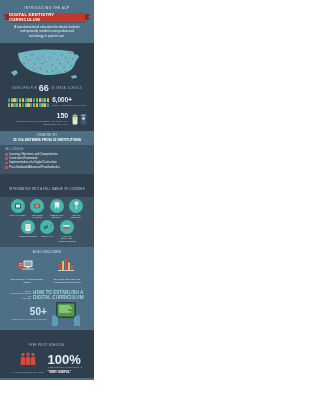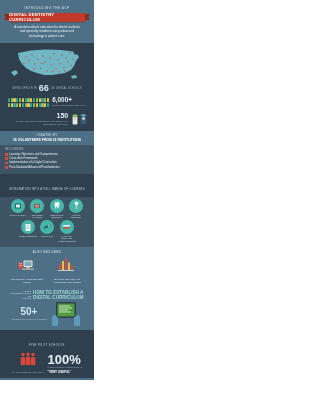--- a/index.html
+++ b/index.html
@@ -74,21 +74,21 @@
   .also .pair{display:flex;justify-content:center;gap:6px;margin-top:2.5px;}
   .also .item{width:34px;}
   .also .item .cap3{font-size:2.1px;line-height:2.6px;color:#d6e4ec;margin-top:1.5px;text-transform:uppercase;}
 
   
   .howto{background:#4e7086;padding:2px 4px 0;}
   .howrow{display:flex;align-items:center;justify-content:center;gap:2px;}
   .howsmall{text-align:right;font-size:2px;line-height:2.4px;color:#cbdde6;text-transform:uppercase;}
   .howbig{font-size:4.6px;font-weight:bold;color:#9fd9d2;line-height:5.2px;text-transform:uppercase;text-align:left;}
   .tabletrow{display:flex;align-items:center;justify-content:center;gap:2px;padding:1px 4px 3px;}
-  .f50{text-align:center;}
+  .f50{text-align:right;}
   .f50 .n{font-size:10px;font-weight:bold;color:#cfe3ec;line-height:1;}
   .f50 .t{font-size:2.1px;line-height:2.5px;color:#b2c7d3;text-transform:uppercase;margin-top:.8px;}
 
   
   .pilothd{background:#2f3f4d;text-align:center;padding:2.5px 3px 1px;}
   .pilothd span{font-size:2.7px;color:#c3d4de;text-transform:uppercase;letter-spacing:.4px;}
   .pilotrow{background:#2f3f4d;display:flex;align-items:center;justify-content:center;gap:3px;padding:1px 5px 4px;}
   .pl-left{text-align:center;}
   .pl-left .cap4{font-size:1.9px;line-height:2.3px;color:#9fb3c0;text-transform:uppercase;margin-top:1px;}
   .pl-right{text-align:left;}

